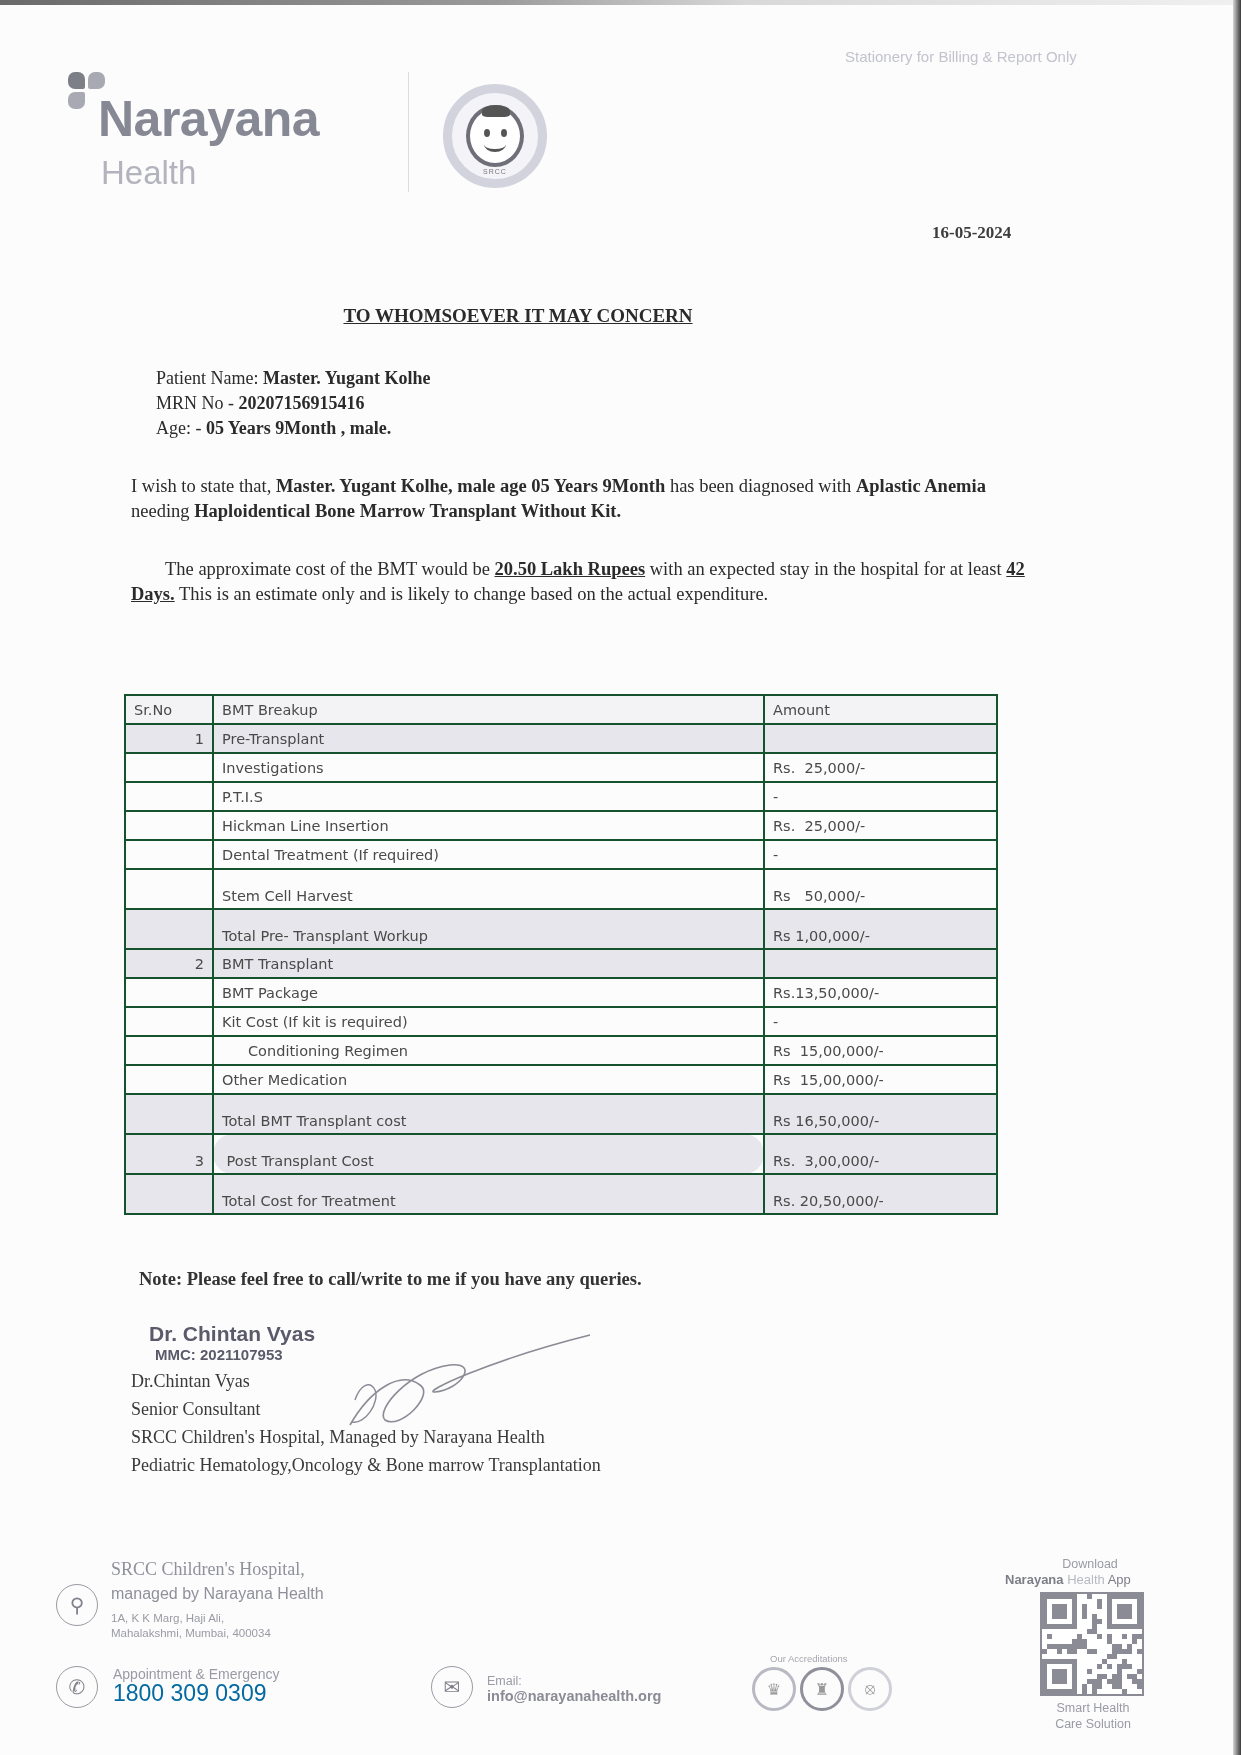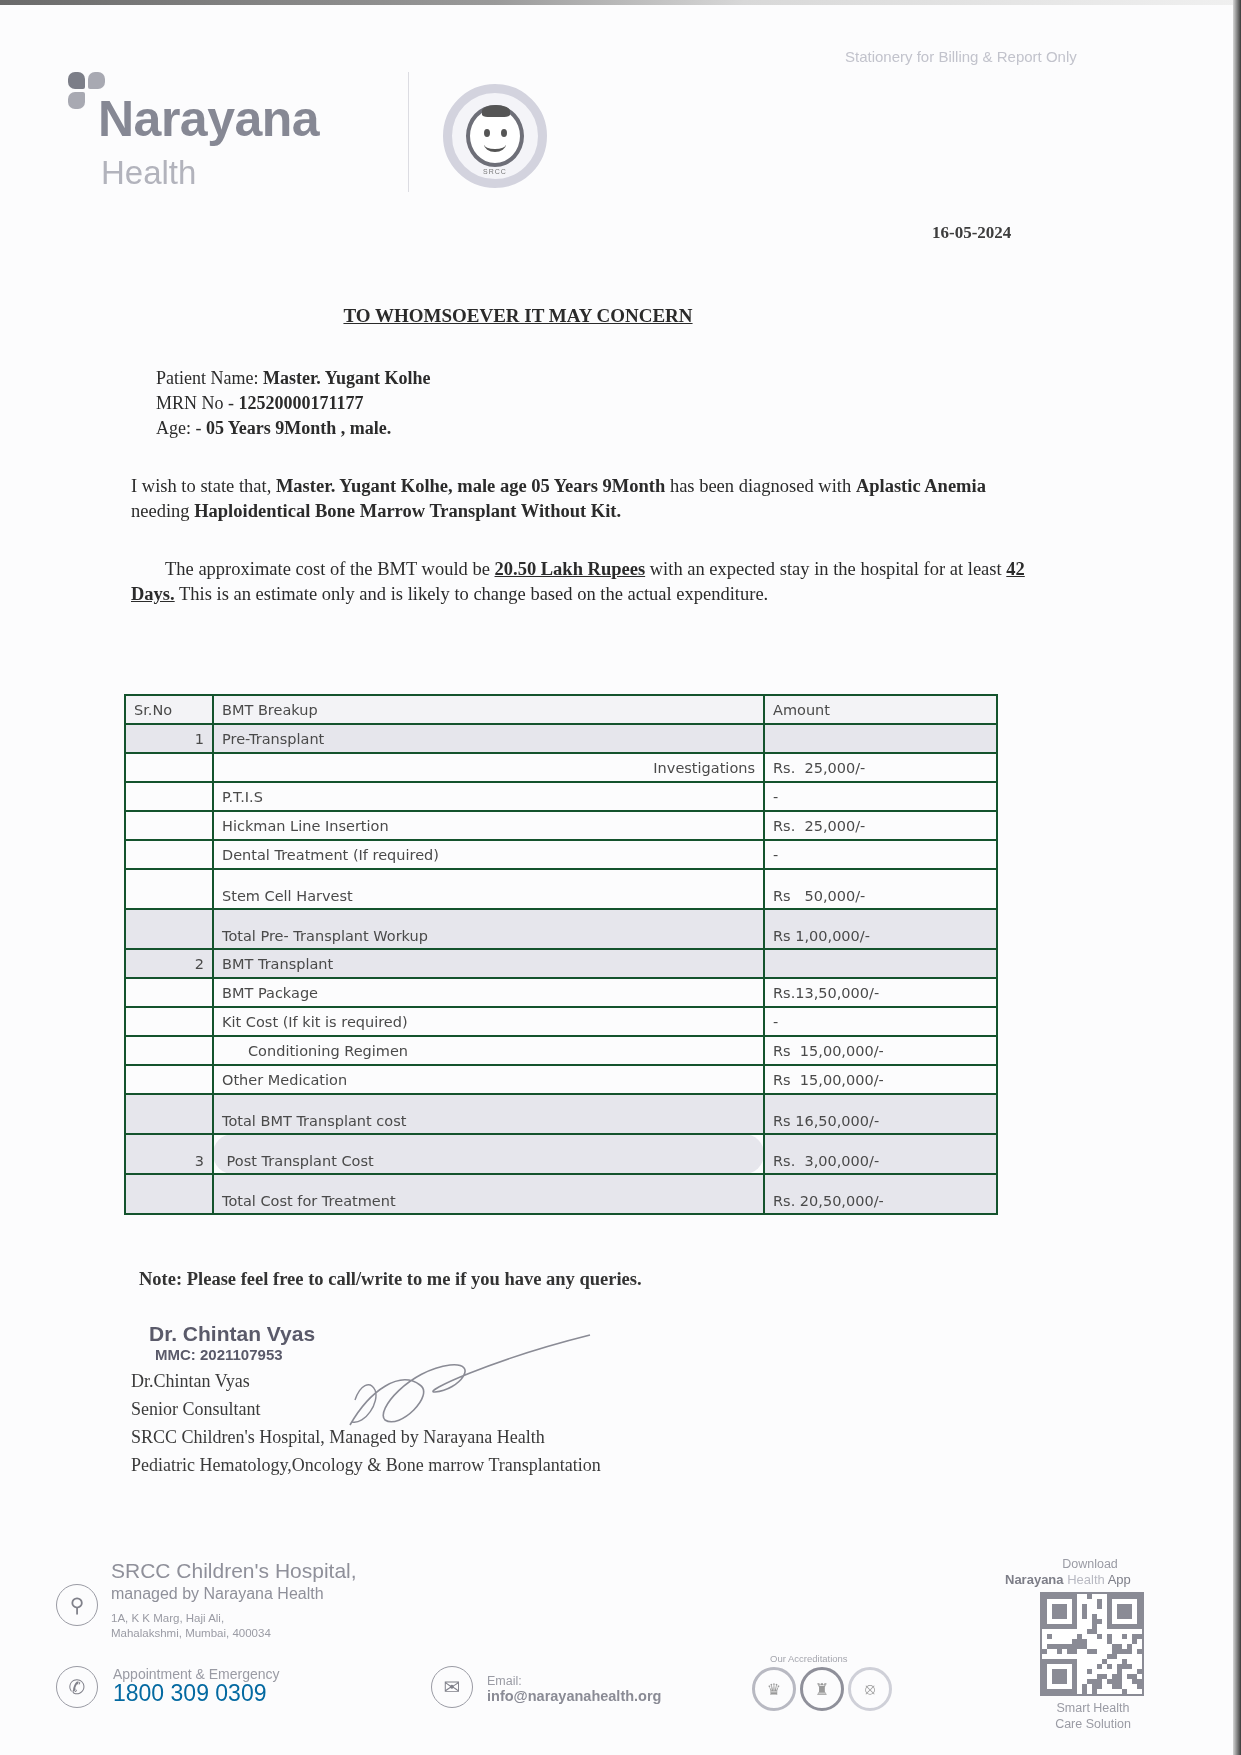--- a/index.html
+++ b/index.html
@@ -44,21 +44,21 @@
 
   .note { position:absolute; left:139px; top:1269px; font-size:18.5px; font-weight:bold; color:#333; }
   .stamp { position:absolute; left:149px; top:1322px; font-family:"Liberation Sans", sans-serif; font-weight:bold; color:#5a5a6a; }
   .stamp .s-name { font-size:21px; line-height:24px; }
   .stamp .s-mmc { font-size:15px; padding-left:6px; line-height:18px; }
   .signature { position:absolute; left:340px; top:1330px; width:260px; height:110px; }
   .sig-lines { position:absolute; left:131px; top:1367px; font-size:18px; line-height:28px; color:#3a3a3a; }
 
   .footer { position:absolute; left:0; top:1560px; width:1241px; height:195px; font-family:"Liberation Sans", sans-serif; color:#8a8b95; }
   .ficon { position:absolute; width:42px; height:42px; border:1.5px solid #9a9ba4; border-radius:50%; box-sizing:border-box; display:flex; align-items:center; justify-content:center; color:#80818a; font-size:20px; }
-  .f-hosp { position:absolute; left:111px; top:-1px; font-size:21px; color:#8f909a; white-space:nowrap; }
+  .f-hosp { position:absolute; left:111px; top:-1px; font-size:18px; color:#8f909a; white-space:nowrap;font-family:Liberation Serif, serif; }
   .f-managed { position:absolute; left:111px; top:25px; font-size:16px; color:#8f909a; }
   .f-addr { position:absolute; left:111px; top:51px; font-size:11.5px; line-height:15px; color:#9a9ba4; }
   .f-appt-label { position:absolute; left:113px; top:106px; font-size:14px; color:#9a9ba4; }
   .f-appt-num { position:absolute; left:113px; top:120px; font-size:23px; font-weight:normal; color:#0369a1; }
   .f-email-label { position:absolute; left:487px; top:114px; font-size:12.5px; color:#9a9ba4; }
   .f-email { position:absolute; left:487px; top:128px; font-size:14.5px; font-weight:bold; color:#8a8b95; }
   .f-accr-label { position:absolute; left:770px; top:93px; font-size:9.5px; color:#a5a6ae; }
   .accr { position:absolute; top:107px; width:44px; height:44px; border-radius:50%; border:3px solid #b8b9c2; box-sizing:border-box; display:flex; align-items:center; justify-content:center; color:#999; font-size:16px; }
   .f-dl1 { position:absolute; left:1040px; top:-3px; width:100px; text-align:center; font-size:12.5px; color:#9a9ba4; }
   .f-dl2 { position:absolute; left:1005px; top:12px; white-space:nowrap; font-size:13px; }
@@ -101,21 +101,21 @@
 
   <div class="title">TO WHOMSOEVER IT MAY CONCERN</div>
 
   <div class="patient">
     <div>
       <span>Patient Name:</span>
       <b>Master. Yugant Kolhe</b>
     </div>
     <div>
       <span>MRN No -</span>
-      <b>12520000171177</b>
+      <b>20207156915416</b>
     </div>
     <div>
       <span>Age: -</span>
       <b>05 Years 9Month , male.</b>
     </div>
   </div>
 
   <div class="para para1"><span>I wish to state that, </span><b>Master. Yugant Kolhe, male age 05 Years 9Month</b><span> has been diagnosed with </span><b>Aplastic Anemia</b><span> needing </span><b>Haploidentical Bone Marrow Transplant Without Kit.</b></div>
 
   <div class="para para2"><span>The approximate cost of the BMT would be </span><u>20.50 Lakh Rupees</u><span> with an expected stay in the hospital for at least </span><u>42 Days.</u><span> This is an estimate only and is likely to change based on the actual expenditure.</span></div>
@@ -127,21 +127,21 @@
         <td class="c-item">BMT Breakup</td>
         <td class="c-amt">Amount</td>
       </tr>
     <tr class="shade">
           <td class="c-sr" style="white-space: pre;">1</td>
           <td class="c-item" style="white-space: pre;">Pre-Transplant</td>
           <td class="c-amt" style="white-space: pre;"></td>
         </tr>
         <tr>
           <td class="c-sr" style="white-space: pre;"></td>
-          <td class="c-item" style="white-space: pre; text-align: right;">Investigations</td>
+          <td class="c-item" style="white-space: pre;">Investigations</td>
           <td class="c-amt" style="white-space: pre;">Rs.  25,000/-</td>
         </tr>
         <tr>
           <td class="c-sr" style="white-space: pre;"></td>
           <td class="c-item" style="white-space: pre;">P.T.I.S</td>
           <td class="c-amt" style="white-space: pre;">-</td>
         </tr>
         <tr>
           <td class="c-sr" style="white-space: pre;"></td>
           <td class="c-item" style="white-space: pre;">Hickman Line Insertion</td>

